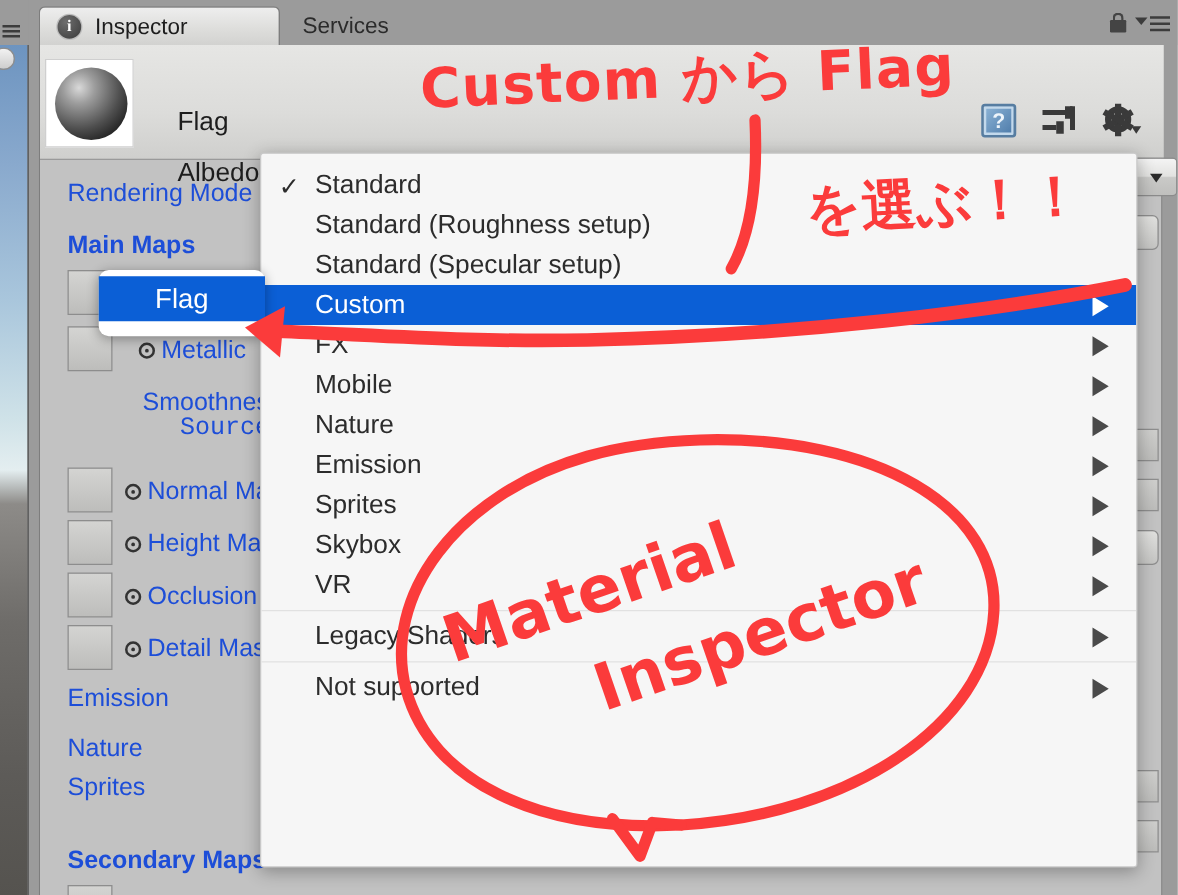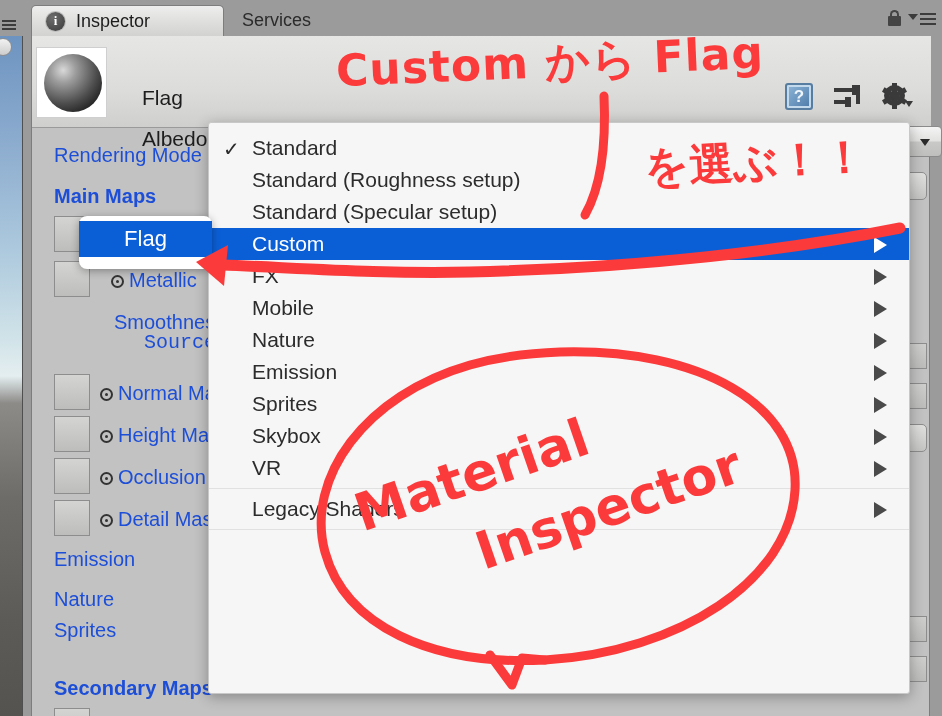--- a/index.html
+++ b/index.html
@@ -389,20 +389,24 @@
         <div class="mi">
           <span>VR</span>
           <span class="arw"></span>
         </div>
         <div class="mi-sep"></div>
         <div class="mi">
           <span>Legacy Shaders</span>
           <span class="arw"></span>
         </div>
         <div class="mi-sep"></div>
+        <div class="mi">
+          <span>Not supported</span>
+          <span class="arw"></span>
+        </div>
       </div>
   </div>
 
   <div class="submenu">
     <div class="si">Flag</div>
   </div>
 
   <svg class="annot" viewBox="0 0 942 716" xmlns="http://www.w3.org/2000/svg">
 
     <path d="M900 228 C 790 250, 640 268, 470 272 C 380 274, 300 268, 222 265" stroke="#fb3b3b" stroke-width="11" fill="none" stroke-linecap="round"></path>

